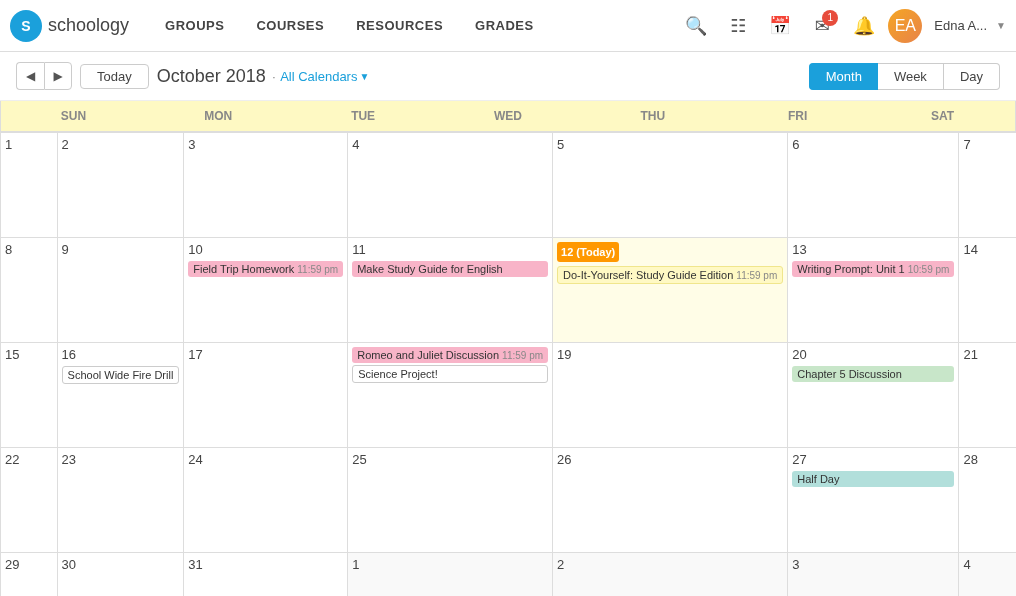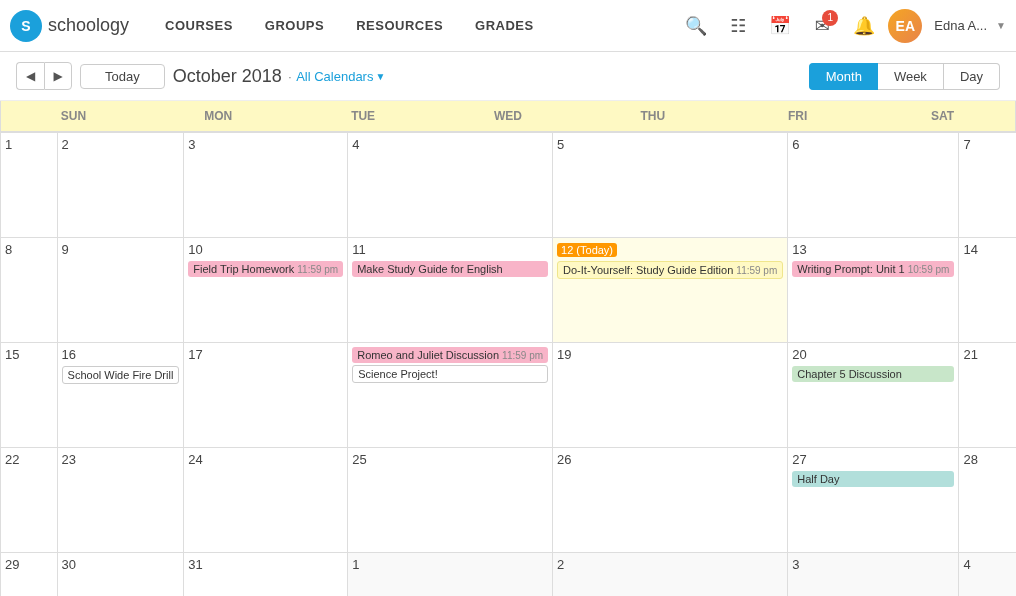--- a/index.html
+++ b/index.html
@@ -64,22 +64,22 @@
       width: 16px; height: 16px;
       font-size: 10px;
       display: flex; align-items: center; justify-content: center;
     }
     .avatar {
       width: 34px; height: 34px;
       border-radius: 50%;
       background: linear-gradient(135deg, #f5a623, #e8834a);
       display: flex; align-items: center; justify-content: center;
       color: white;
-      font-weight: bold;
-      font-size: 14px;
+      font-weight: normal;
+      font-size: 16px;
     }
     .user-name { font-size: 13px; color: #444; margin-left: 6px; }
     .chevron { font-size: 10px; color: #888; margin-left: 3px; cursor: pointer; }
 
     
     .cal-toolbar {
       display: flex;
       align-items: center;
       padding: 10px 16px;
       border-bottom: 1px solid #eee;
@@ -93,21 +93,21 @@
       cursor: pointer;
       font-size: 12px;
       color: #555;
     }
     .nav-btn:first-child { border-radius: 4px 0 0 4px; border-right: none; }
     .nav-btn:last-child { border-radius: 0 4px 4px 0; }
     .today-btn {
       background: #fff;
       border: 1px solid #ccc;
       border-radius: 4px;
-      padding: 4px 24px;
+      padding: 4px 16px;
       cursor: pointer;
       font-size: 13px;
       color: #444;
       margin: 0 8px;
     }
     .cal-title { font-size: 18px; color: #444; font-weight: 400; margin-right: 6px; }
     .cal-filter { color: #1ba0db; font-size: 13px; cursor: pointer; }
     .cal-filter-arrow { color: #1ba0db; font-size: 10px; margin-left: 2px; }
     .view-btns { margin-left: auto; display: flex; justify-content: space-between; }
     .view-btn {
@@ -150,23 +150,24 @@
     .date-num {
       font-size: 13px;
       color: #444;
       margin-bottom: 4px;
       display: block;
     }
     .date-num.today-num {
       background: #ff9800;
       color: white;
       border-radius: 50%;
-      width: 22px; height: 14px;
+      width: 22px; height: 20px;
       display: inline-flex; align-items: center; justify-content: center;
       font-size: 12px;
+      font-weight: bold;
     }
     .event {
       border-radius: 3px;
       padding: 2px 5px;
       font-size: 11px;
       margin-bottom: 2px;
       cursor: pointer;
       white-space: nowrap;
       overflow: hidden;
       text-overflow: ellipsis;
@@ -190,22 +191,22 @@
   </style>
 </head>
 <body>
 
 <nav class="topnav">
   <div class="logo">
     <div class="logo-circle">S</div>
     <span class="logo-text">schoology</span>
   </div>
   <div class="nav-links">
+    <div class="nav-link">GROUPS</div>
     <div class="nav-link">COURSES</div>
-    <div class="nav-link">GROUPS</div>
     <div class="nav-link">RESOURCES</div>
     <div class="nav-link">GRADES</div>
   </div>
   <div class="nav-right">
     <div class="nav-icon">🔍</div>
     <div class="nav-icon">☷</div>
     <div class="nav-icon">📅</div>
     <div class="nav-icon" style="position:relative;">
       ✉
       <span class="badge">1</span>

